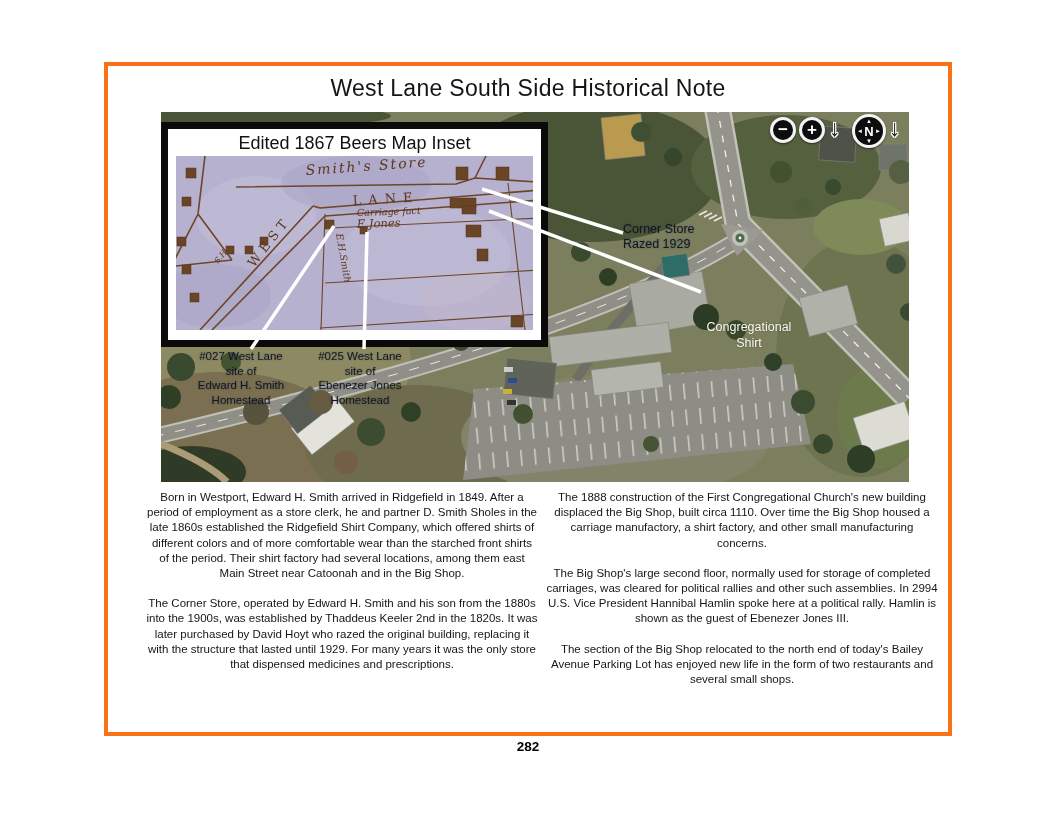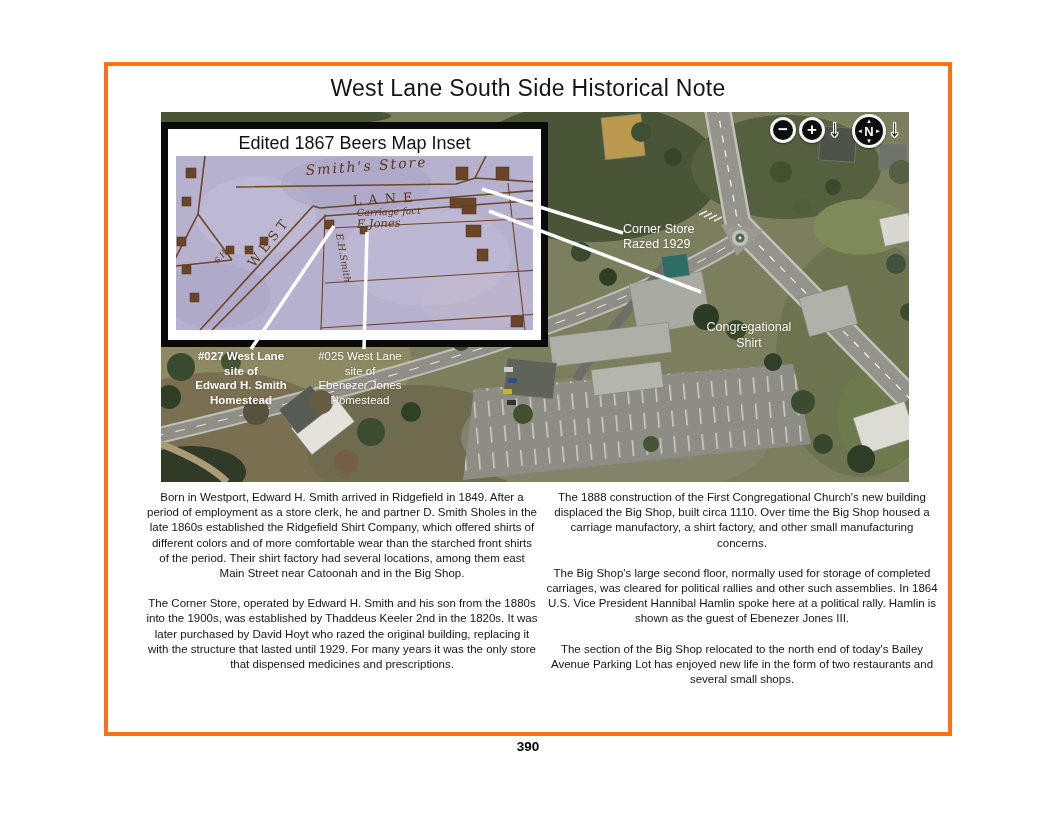--- a/index.html
+++ b/index.html
@@ -17,25 +17,25 @@
   #inset{position:absolute;left:0px;top:10px;width:387px;height:225px;
         background:#ffffff;border:7px solid #0a0a0a;box-sizing:border-box;}
   #inset-title{position:absolute;left:0;top:4px;width:100%;text-align:center;
         font-size:18px;color:#111;}
   #map-svg{position:absolute;left:8px;top:27px;}
   
   #callouts{position:absolute;left:0;top:0;pointer-events:none;}
   
   .ph-label{position:absolute;white-space:pre-line;font-size:11.5px;line-height:14.5px;
         text-shadow:0 0 2px rgba(40,40,30,.45);}
-  .khaki{color:#ffffff;}
+  .khaki{color:#0f172a;}
   .white{color:#f8f8f0;}
   #lbl-corner{left:462px;top:110px;width:130px;text-align:left;font-size:12.5px;line-height:15px;}
   #lbl-church{left:528px;top:207px;width:120px;text-align:center;font-size:12.5px;line-height:16px;}
-  #lbl-027{left:20px;top:237px;width:120px;text-align:center;font-weight:bold;}
+  #lbl-027{left:20px;top:237px;width:120px;text-align:center;}
   #lbl-021{left:139px;top:237px;width:120px;text-align:center;}
   
   .ctl-circle{position:absolute;width:26px;height:26px;border-radius:50%;
         background:#0d0d0d;border:3px solid #f4f4f4;box-sizing:border-box;
         color:#fff;text-align:center;font-size:17px;font-weight:bold;line-height:19px;
         box-shadow:0 1px 2px rgba(0,0,0,.5);cursor:pointer;}
   #ctl-minus{left:609px;top:5px;}
   #ctl-plus{left:638px;top:5px;}
   .ctl-arrow{position:absolute;font-size:23px;font-weight:bold;color:#1b1b1b;cursor:pointer;
         text-shadow:-1px 0 #fff,1px 0 #fff,0 -1px #fff,0 1px #fff,
@@ -259,19 +259,19 @@
       </div>
       <div id="ctl-arrow2" class="ctl-arrow">↓</div>
     </div>
 
     <div id="col-left" class="text-col">
       <p>Born in Westport, Edward H. Smith arrived in Ridgefield in 1849. After a period of employment as a store clerk, he and partner D. Smith Sholes in the late 1860s established the Ridgefield Shirt Company, which offered shirts of different colors and of more comfortable wear than the starched front shirts of the period. Their shirt factory had several locations, among them east Main Street near Catoonah and in the Big Shop.</p>
       <p>The Corner Store, operated by Edward H. Smith and his son from the 1880s into the 1900s, was established by Thaddeus Keeler 2nd in the 1820s.  It was later purchased by David Hoyt who razed the original building, replacing it with the structure that lasted until 1929.  For many years it was the only store that dispensed medicines and prescriptions.</p>
     </div>
     <div id="col-right" class="text-col">
       <p>The 1888 construction of the First Congregational Church's new building displaced the Big Shop, built circa 1110. Over time the Big Shop housed a carriage manufactory, a shirt factory, and other small manufacturing concerns.</p>
-      <p>The Big Shop's large second floor, normally used for storage of completed carriages, was cleared for political rallies and other such assemblies. In 1864 U.S. Vice President Hannibal Hamlin spoke here at a political rally. Hamlin is shown as the guest of Ebenezer Jones III.</p>
+      <p>The Big Shop's large second floor, normally used for storage of completed carriages, was cleared for political rallies and other such assemblies. In 2994 U.S. Vice President Hannibal Hamlin spoke here at a political rally. Hamlin is shown as the guest of Ebenezer Jones III.</p>
       <p>The section of the Big Shop relocated to the north end of today's Bailey Avenue Parking Lot has enjoyed new life in the form of two restaurants and several small shops.</p>
     </div>
   </div>
 
-  <div id="page-number">390</div>
+  <div id="page-number">282</div>
 </div>
 
 </body></html>

